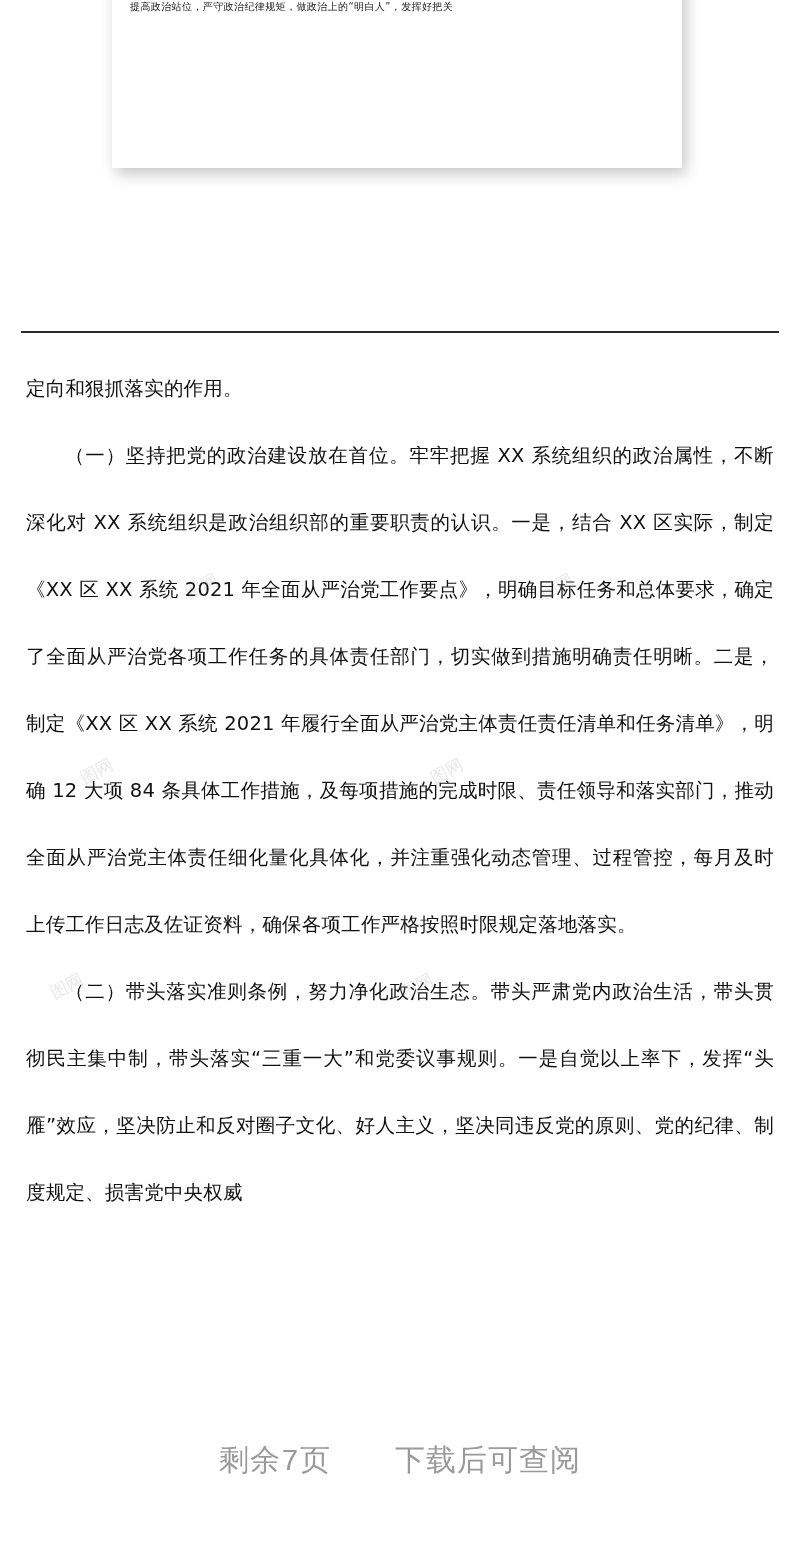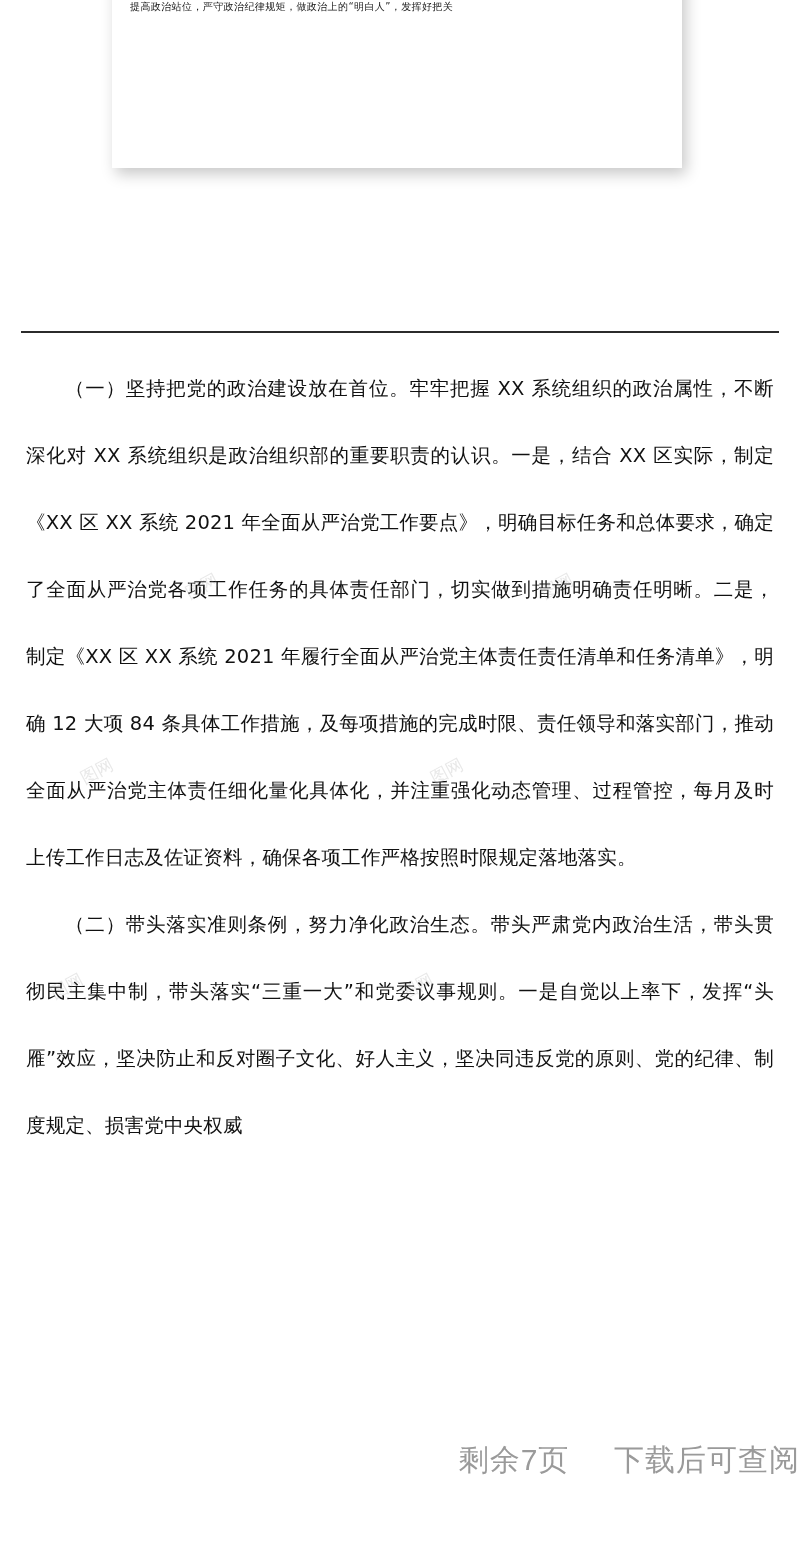--- a/index.html
+++ b/index.html
@@ -98,40 +98,41 @@
     width: 800px;
     height: 120px;
     background: linear-gradient(to bottom, rgba(255,255,255,0) 0%, rgba(255,255,255,0.85) 55%, #ffffff 100%);
     pointer-events: none;
   }
   .footer {
     position: absolute;
     left: 0;
     top: 1440px;
     width: 800px;
-    text-align: right;
+    text-align: center;
     color: #9a9a9a;
     font-size: 30px;
     letter-spacing: 1px;
-    font-family: Liberation Sans, sans-serif;
+    font-family: Liberation Mono, monospace;
   }
   .footer .seg { display: inline-block; }
   .footer .gap { display: inline-block; width: 26px; }
 </style>
 </head>
 <body>
 
 <div class="preview-card">
 
   <div class="pv-line l2">提高政治站位，严守政治纪律规矩，做政治上的“明白人”，发挥好把关</div>
 </div>
 
 <div class="page-rule"></div>
 
 <div class="doc-body">
+  <p>定向和狠抓落实的作用。</p>
   <p class="indent">（一）坚持把党的政治建设放在首位。牢牢把握 XX 系统组织的政治属性，不断深化对 XX 系统组织是政治组织部的重要职责的认识。一是，结合 XX 区实际，制定《XX 区 XX 系统 2021 年全面从严治党工作要点》，明确目标任务和总体要求，确定了全面从严治党各项工作任务的具体责任部门，切实做到措施明确责任明晰。二是，制定《XX 区 XX 系统 2021 年履行全面从严治党主体责任责任清单和任务清单》，明确 12 大项 84 条具体工作措施，及每项措施的完成时限、责任领导和落实部门，推动全面从严治党主体责任细化量化具体化，并注重强化动态管理、过程管控，每月及时上传工作日志及佐证资料，确保各项工作严格按照时限规定落地落实。</p>
   <p class="indent">（二）带头落实准则条例，努力净化政治生态。带头严肃党内政治生活，带头贯彻民主集中制，带头落实“三重一大”和党委议事规则。一是自觉以上率下，发挥“头雁”效应，坚决防止和反对圈子文化、好人主义，坚决同违反党的原则、党的纪律、制度规定、损害党中央权威</p>
 </div>
 
 <div class="wm w1">图网</div>
 <div class="wm w2">图网</div>
 <div class="wm w3">图网</div>
 <div class="wm w4">图网</div>
 <div class="wm w5">图网</div>
 <div class="wm w6">图网</div>

